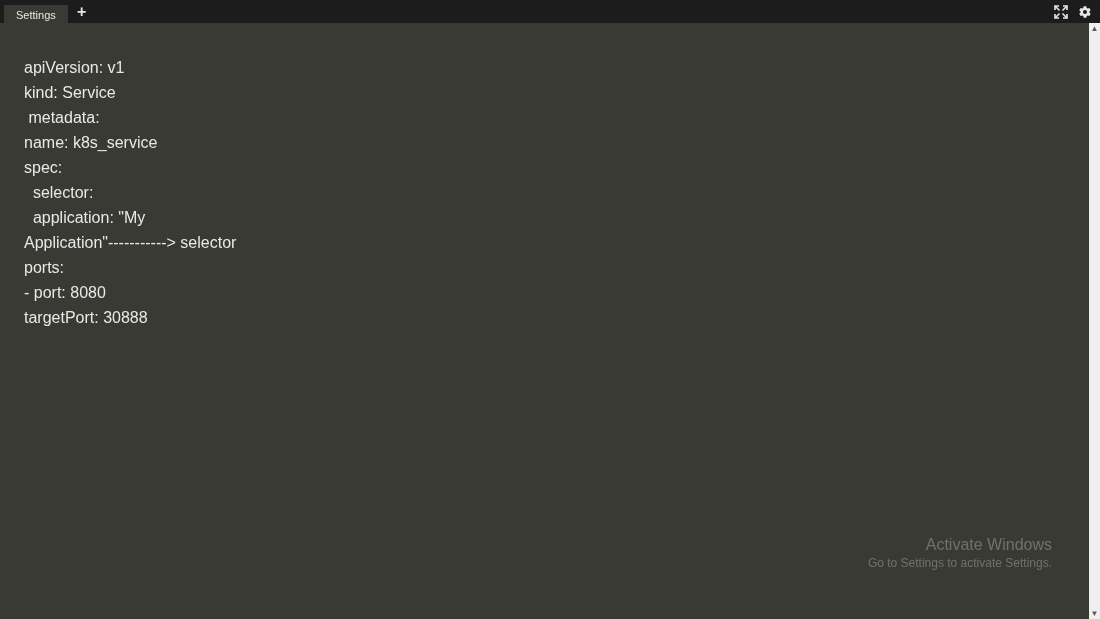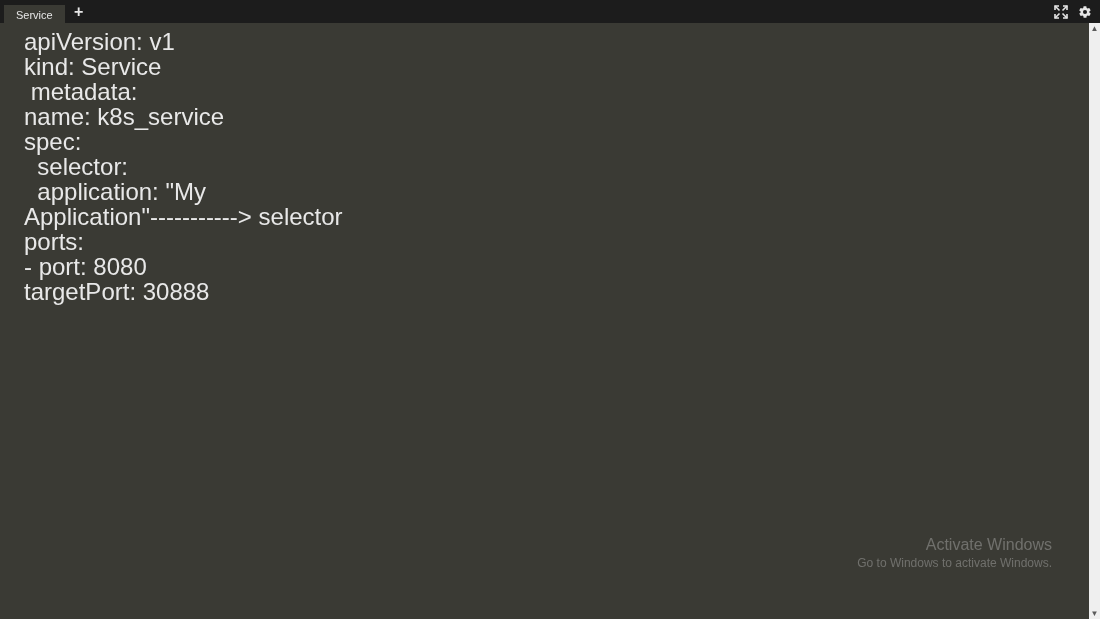--- a/index.html
+++ b/index.html
@@ -71,24 +71,24 @@
     width: 1100px;
     height: 596px;
     background: #3a3a34;
   }
   .term-area {
     position: absolute;
     left: 0;
     top: 0;
     width: 1089px;
     height: 596px;
-    padding: 6px 0 0 24px;
+    padding: 32px 0 0 24px;
     color: #e8e8e8;
     font-family: "Segoe UI", Tahoma, sans-serif;
-    font-size: 24px;
+    font-size: 16px;
     line-height: 25px;
     white-space: pre;
     overflow: hidden;
   }
   .scrollbar {
     position: absolute;
     right: 0;
     top: 0;
     width: 11px;
     height: 596px;
@@ -127,21 +127,21 @@
     line-height: 16px;
   }
   .term-line { white-space: pre; }
 </style>
 </head>
 <body>
 
 <div class="titlebar">
   <div class="tab-strip">
     <div class="tab">
-      <span>Service</span>
+      <span>Settings</span>
     </div>
     <div class="new-tab">
       <span>+</span>
     </div>
   </div>
   <div class="title-right">
     <div class="icon-btn">
       <svg width="14" height="14" viewBox="0 0 14 14" fill="none" stroke="#e6e6e6" stroke-width="1.6">
         <polyline points="1,5 1,1 5,1"></polyline>
         <polyline points="9,1 13,1 13,5"></polyline>
@@ -159,21 +159,21 @@
       </svg>
     </div>
   </div>
 </div>
 
 <div class="content-wrap">
   <div class="term-area" id="term-area"><div class="term-line">apiVersion: v1</div><div class="term-line">kind: Service</div><div class="term-line"> metadata:</div><div class="term-line">name: k8s_service</div><div class="term-line">spec:</div><div class="term-line">  selector:</div><div class="term-line">  application: "My</div><div class="term-line">Application"-----------&gt; selector</div><div class="term-line">ports:</div><div class="term-line">- port: 8080</div><div class="term-line">targetPort: 30888</div></div>
 
   <div class="watermark">
     <div class="wm-title">Activate Windows</div>
-    <div class="wm-sub">Go to Windows to activate Windows.</div>
+    <div class="wm-sub">Go to Settings to activate Settings.</div>
   </div>
 
   <div class="scrollbar">
     <div class="scroll-arrow up">
       <span>▲</span>
     </div>
     <div class="scroll-arrow down">
       <span>▼</span>
     </div>
   </div>

